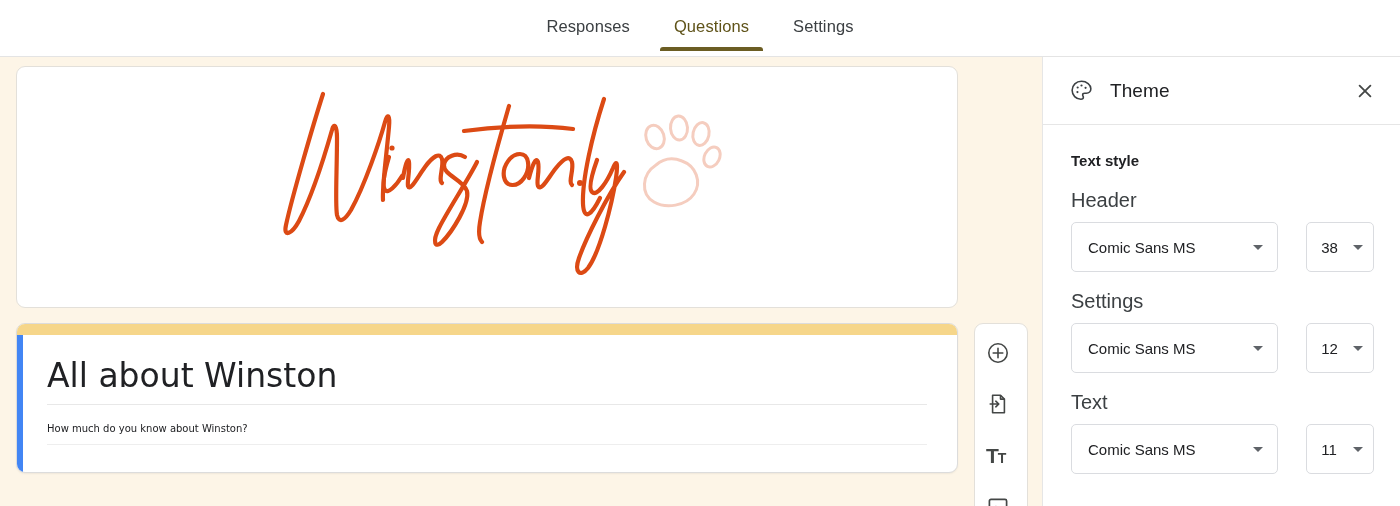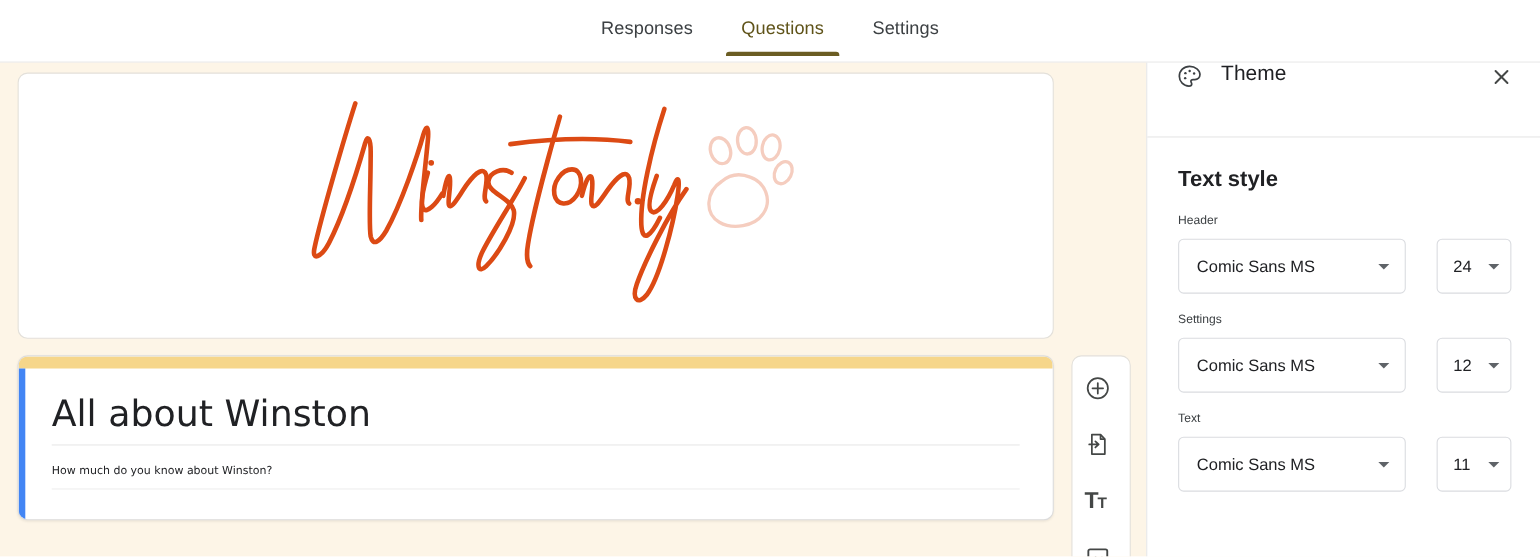--- a/index.html
+++ b/index.html
@@ -172,48 +172,48 @@
   .theme-panel {
     position: absolute;
     left: 1042px; top: 57px;
     width: 358px; height: 449px;
     background: #ffffff;
     border-left: 1px solid #e6e6e6;
   }
   .panel-head {
     height: 68px;
     display: flex;
-    align-items: flex-start;
+    align-items: center;
     padding: 0 22px 0 26px;
     border-bottom: 1px solid #e6e6e6;
   }
   .panel-head .palette { margin-right: 16px; display: flex; }
   .panel-title {
     font-size: 19px;
     color: #202124;
     flex: 1;
     letter-spacing: .1px;
   }
   .close-x {
     width: 26px; height: 26px;
     display: flex; align-items: center; justify-content: center;
     cursor: pointer;
     color: #444746;
   }
 
   .panel-body { padding: 27px 26px 0 28px; }
   .section-label {
-    font-size: 20px;
+    font-size: 15px;
     font-weight: bold;
     color: #202124;
     margin-bottom: 20px;
   }
   .field-group { margin-bottom: 18px; }
   .field-label {
-    font-size: 11px;
+    font-size: 20px;
     color: #3c4043;
     margin-bottom: 10px;
   }
   .field-row { display: flex; gap: 28px; }
 
   .select-box {
     height: 50px;
     border: 1px solid #dadce0;
     border-radius: 5px;
     display: flex;
@@ -365,21 +365,21 @@
       <div class="section-label">Text style</div>
 
       <div class="field-group">
         <div class="field-label">Header</div>
         <div class="field-row">
           <div class="select-box select-font">
             <span class="select-value">Comic Sans MS</span>
             <span class="caret"></span>
           </div>
           <div class="select-box select-size">
-            <span class="select-value">24</span>
+            <span class="select-value">38</span>
             <span class="caret"></span>
           </div>
         </div>
       </div>
 
       <div class="field-group">
         <div class="field-label">Settings</div>
         <div class="field-row">
           <div class="select-box select-font">
             <span class="select-value">Comic Sans MS</span>

